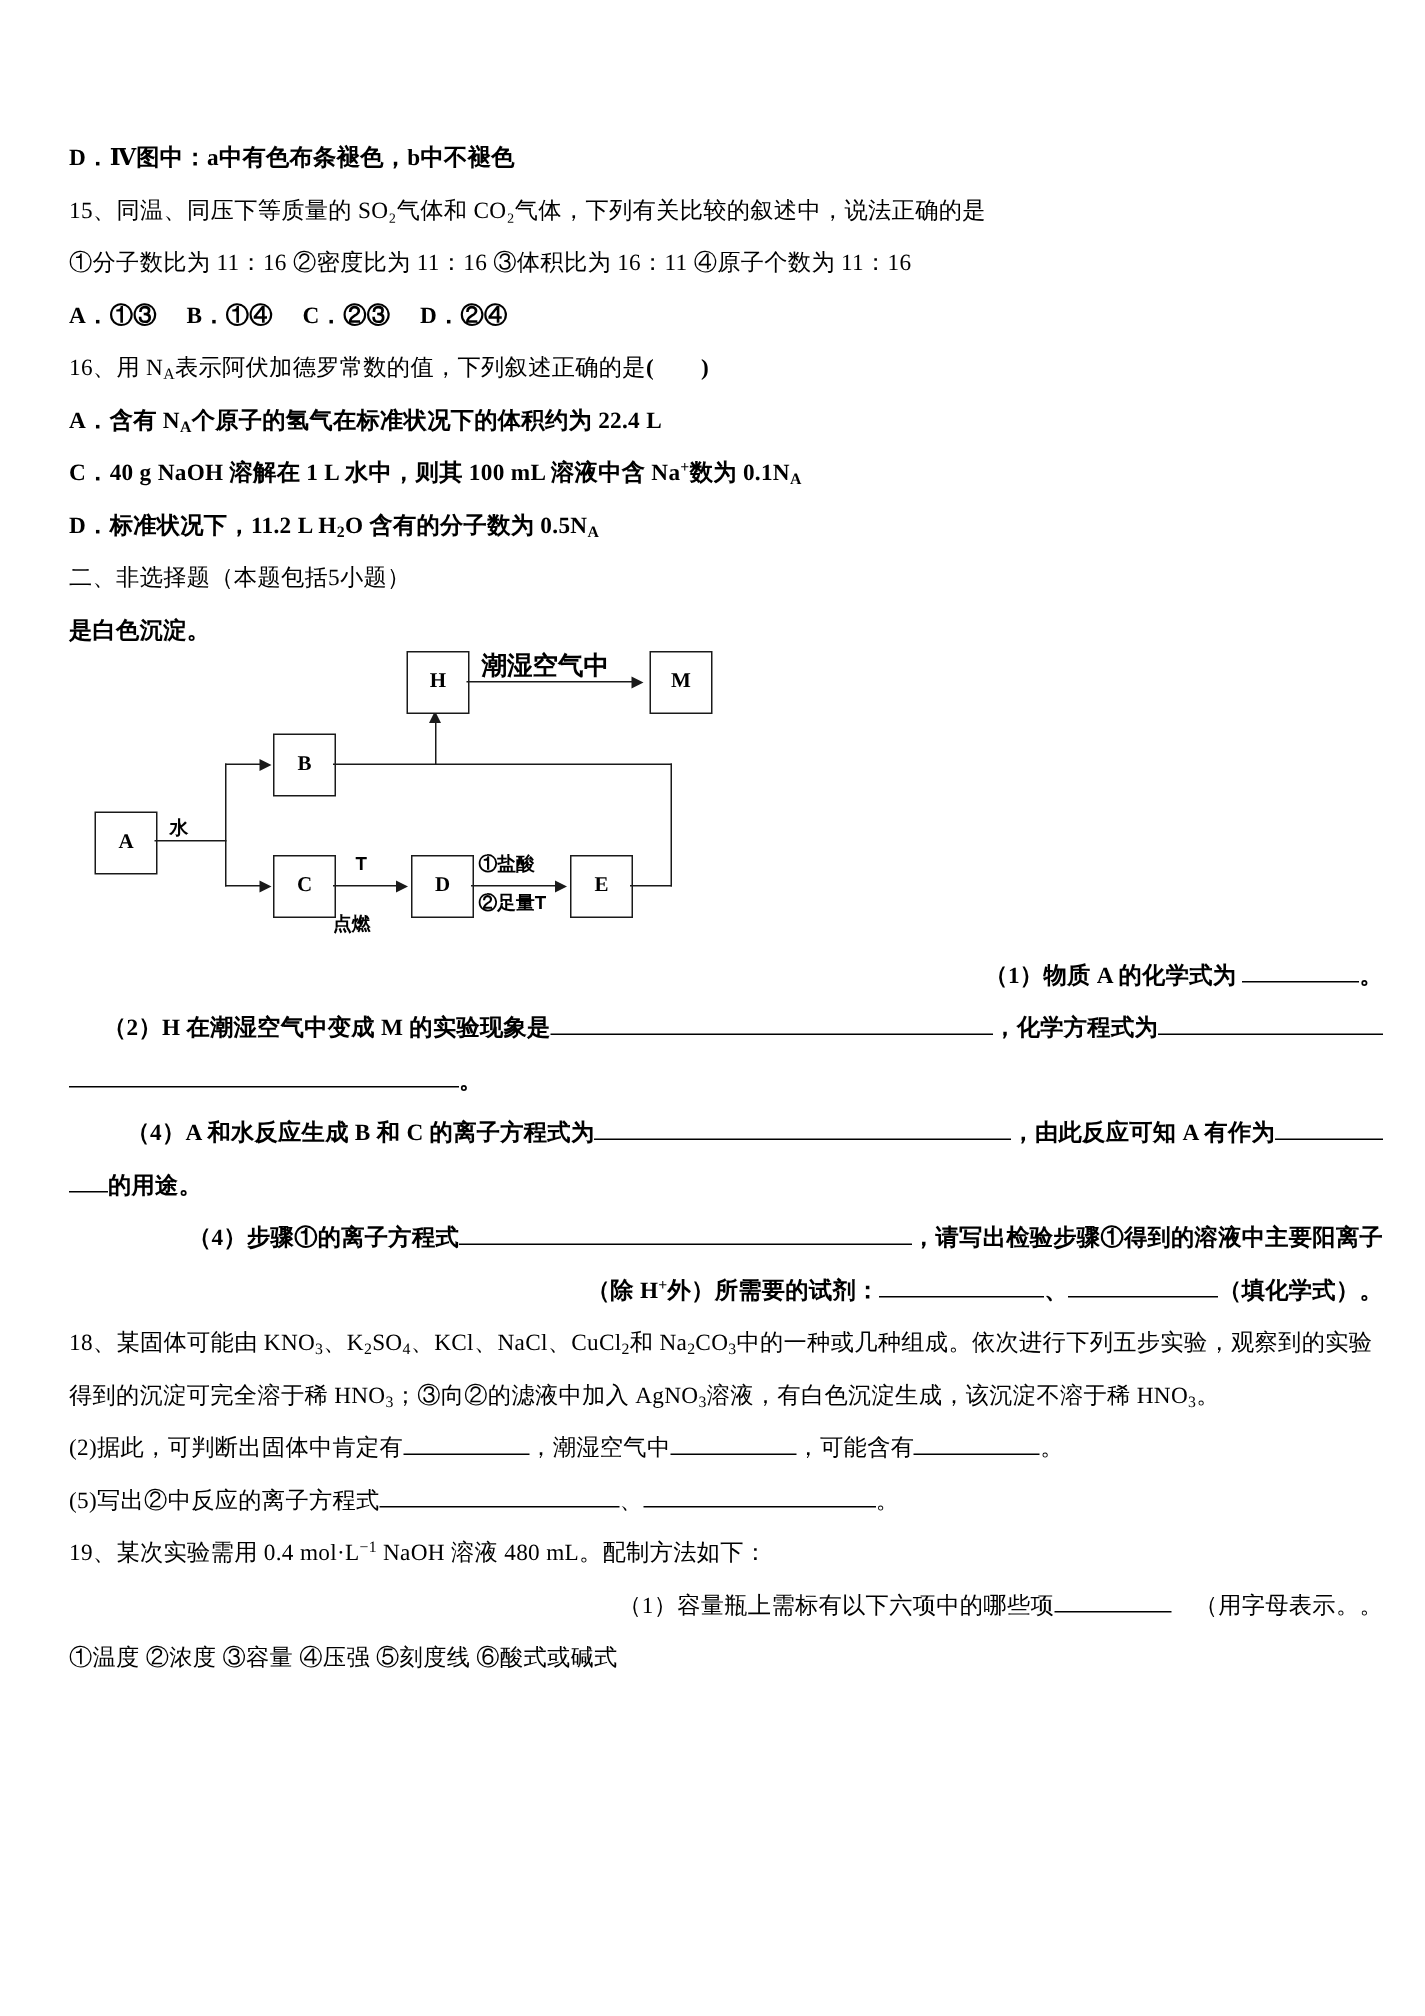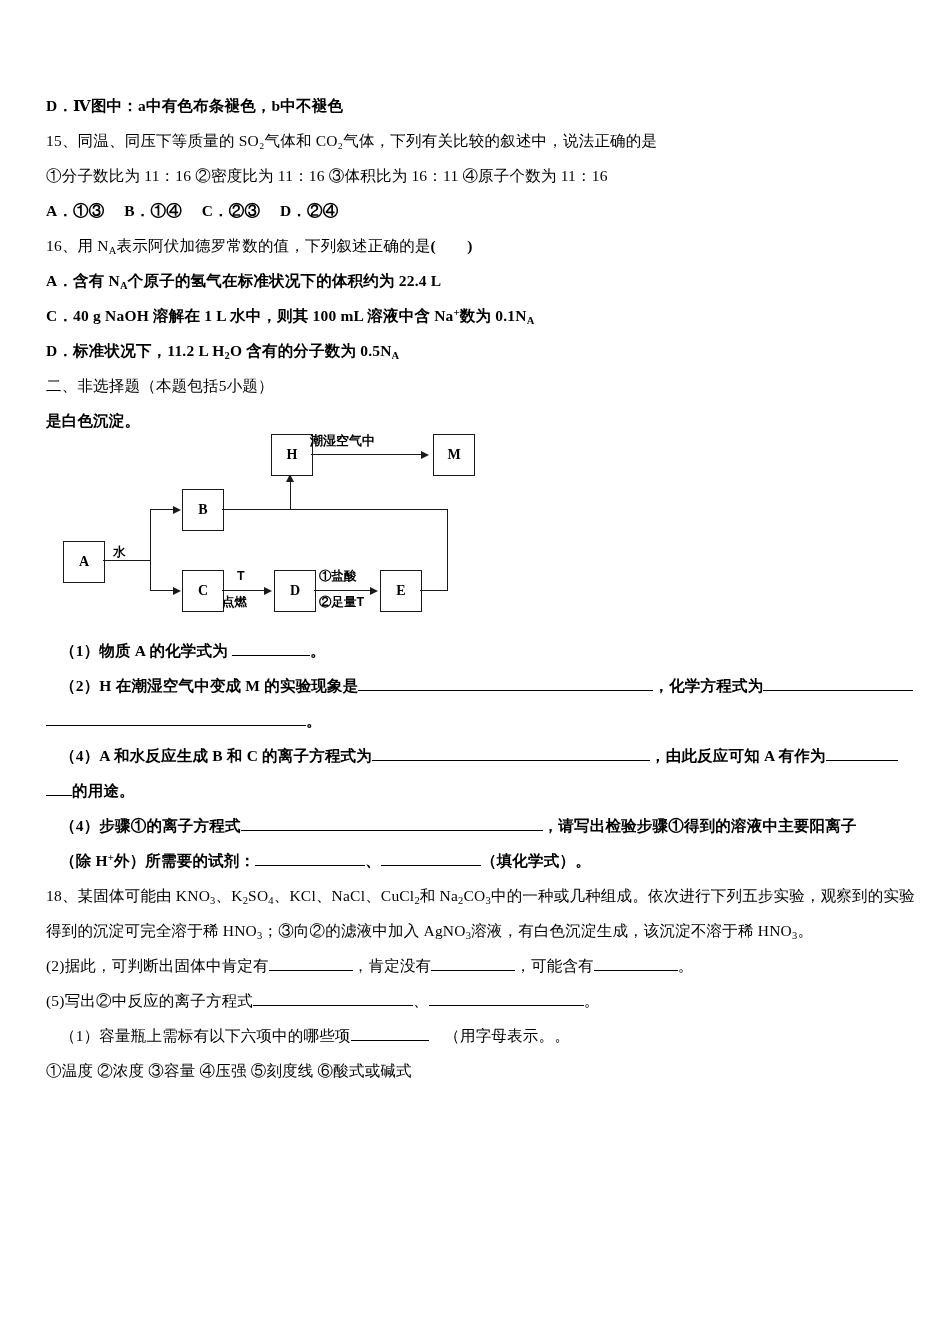--- a/index.html
+++ b/index.html
@@ -28,21 +28,21 @@
     top: 88px;
     width: 876px;
   }
   .line {
     font-size: 15.5px;
     line-height: 35px;
     white-space: nowrap;
     letter-spacing: 0.2px;
   }
   .b { font-weight: bold; }
-  .indent1 { padding-left: 14px; }
+  .indent1 { padding-left: 14px; text-align: right; }
   sub { font-size: 0.68em; vertical-align: -0.28em; line-height: 0; }
   sup { font-size: 0.68em; vertical-align: 0.48em; line-height: 0; }
 
   .blank { display: inline-block; border-bottom: 1.3px solid #000; vertical-align: baseline; }
   .bl-s   { width: 78px; }
 
   
   .diagram {
     position: relative;
     width: 460px;
@@ -131,21 +131,21 @@
       <div class="dline dh" style="left:94px; top:138px; width:24px;"></div>
       <div class="arrow-r" style="left:117px; top:134.5px;"></div>
 
       <div class="dbox" style="left:126px; top:37px; width:40px; height:40px;">B</div>
 
       <div class="dbox" style="left:126px; top:118px; width:40px; height:40px;">C</div>
 
       <div class="dline dh" style="left:166px; top:138px; width:44px;"></div>
       <div class="arrow-r" style="left:208px; top:134.5px;"></div>
       <div class="dlabel" style="left:181px; top:117px;">T</div>
-      <div class="dlabel" style="left:166px; top:142px;">点燃</div>
+      <div class="dlabel" style="left:166px; top:156px;">点燃</div>
 
       <div class="dbox" style="left:218px; top:118px; width:40px; height:40px;">D</div>
 
       <div class="dline dh" style="left:258px; top:138px; width:58px;"></div>
       <div class="arrow-r" style="left:314px; top:134.5px;"></div>
       <div class="dlabel" style="left:263px; top:116px;">①盐酸</div>
       <div class="dlabel" style="left:263px; top:142px;">②足量T</div>
 
       <div class="dbox" style="left:324px; top:118px; width:40px; height:40px;">E</div>
 
@@ -154,21 +154,21 @@
 
       <div class="dline dh" style="left:166px; top:57px; width:226px;"></div>
 
       <div class="dline dv" style="left:234px; top:30px; height:28px;"></div>
       <div class="arrow-u" style="left:230.3px; top:22px;"></div>
 
       <div class="dbox" style="left:215px; top:-18px; width:40px; height:40px;">H</div>
 
       <div class="dline dh" style="left:255px; top:2px; width:112px;"></div>
       <div class="arrow-r" style="left:365px; top:-1.5px;"></div>
-      <div class="dlabel" style="left:254px; top:-20px; font-size:13px;">潮湿空气中</div>
+      <div class="dlabel" style="left:265px; top:-20px; font-size:17px;">潮湿空气中</div>
 
       <div class="dbox" style="left:377px; top:-18px; width:40px; height:40px;">M</div>
     </div>
 
     <div class="line b indent1">
       <span>（1）物质 A 的化学式为</span>
       <span class="blank bl-s"></span><span>。</span>
     </div>
 
     <div class="line b indent1">
@@ -192,25 +192,28 @@
       <span>（除 H<sup>+</sup>外）所需要的试剂：</span><span class="blank" style="width:110px"></span><span>、</span><span class="blank" style="width:100px"></span><span>（填化学式）。</span>
     </div>
 
     <div class="line">
       18、某固体可能由 KNO<sub>3</sub>、K<sub>2</sub>SO<sub>4</sub>、KCl、NaCl、CuCl<sub>2</sub>和 Na<sub>2</sub>CO<sub>3</sub>中的一种或几种组成。依次进行下列五步实验，观察到的实验
     </div>
     <div class="line">
       得到的沉淀可完全溶于稀 HNO<sub>3</sub>；③向②的滤液中加入 AgNO<sub>3</sub>溶液，有白色沉淀生成，该沉淀不溶于稀 HNO<sub>3</sub>。
     </div>
     <div class="line">
-      <span>(2)据此，可判断出固体中肯定有</span><span class="blank" style="width:84px"></span><span>，肯定没有</span><span class="blank" style="width:84px"></span><span>，可能含有</span><span class="blank" style="width:84px"></span><span>。</span>
+      <span>(2)据此，可判断出固体中肯定有</span><span class="blank" style="width:84px"></span><span>，潮湿空气中</span><span class="blank" style="width:84px"></span><span>，可能含有</span><span class="blank" style="width:84px"></span><span>。</span>
     </div>
     <div class="line">
       <span>(5)写出②中反应的离子方程式</span><span class="blank" style="width:160px"></span><span>、</span><span class="blank" style="width:155px"></span><span>。</span>
     </div>
 
+    <div class="line">
+      19、某次实验需用 0.4 mol·L<sup>−1</sup> NaOH 溶液 480 mL。配制方法如下：
+    </div>
     <div class="line indent1">
       <span>（1）容量瓶上需标有以下六项中的哪些项</span><span class="blank" style="width:78px"></span>　<span>（用字母表示。。</span>
     </div>
     <div class="line">①温度 ②浓度 ③容量 ④压强 ⑤刻度线 ⑥酸式或碱式</div>
 
   </div>
 </div>
 
 </body></html>

